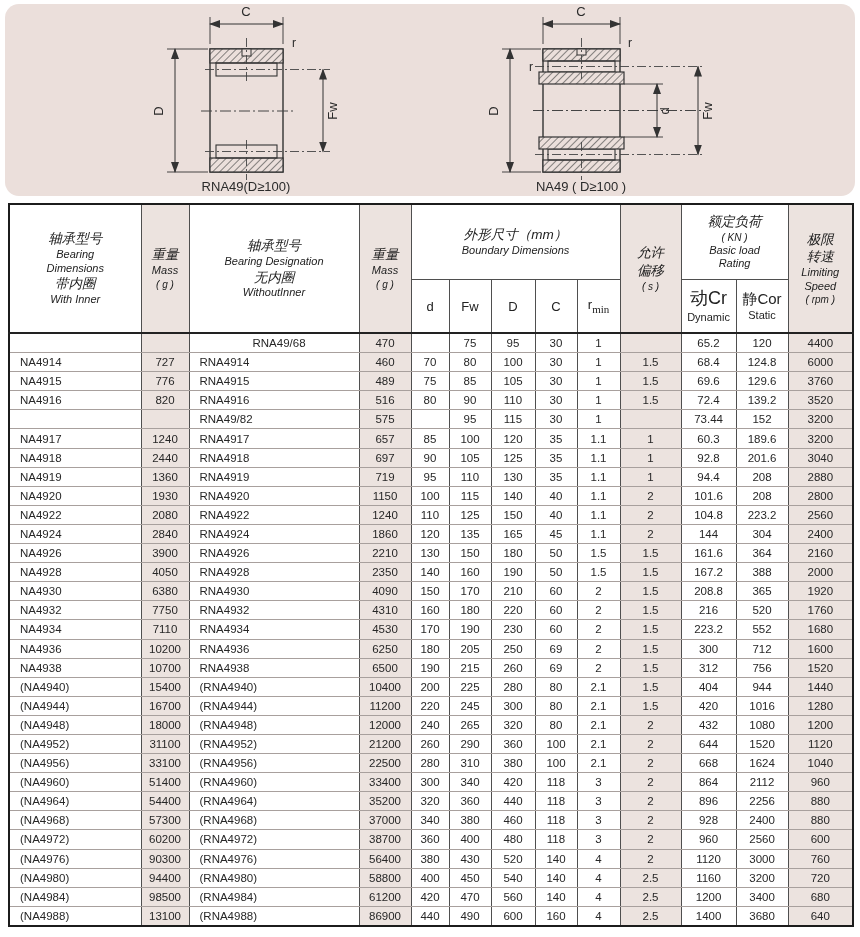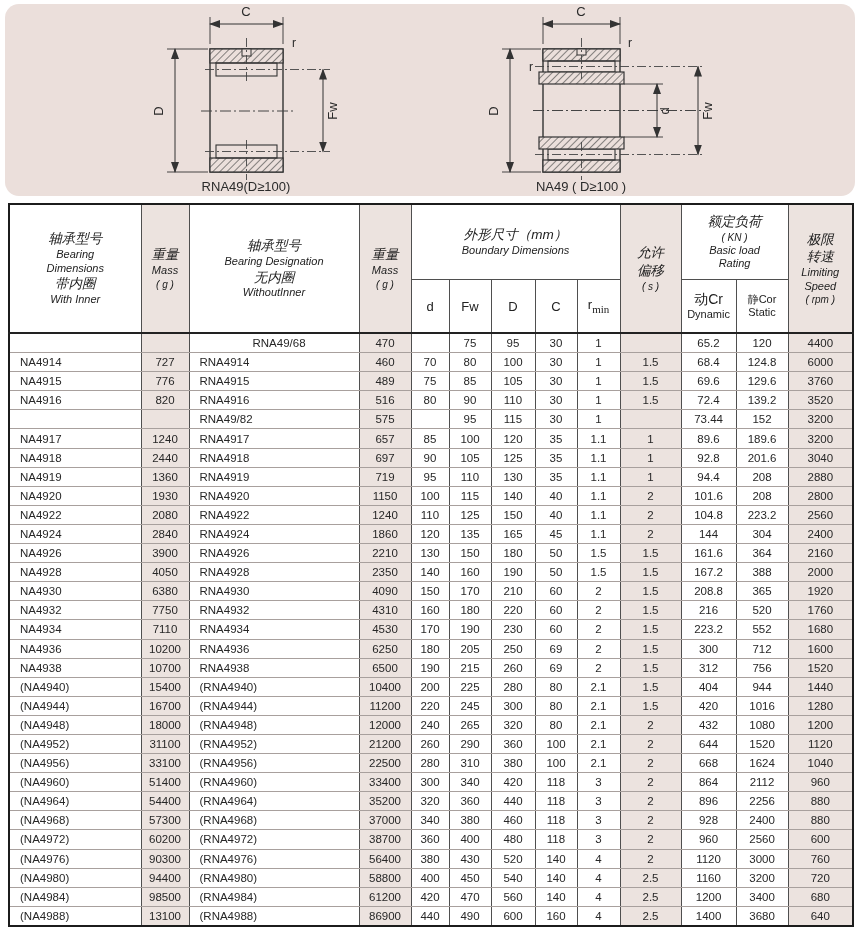--- a/index.html
+++ b/index.html
@@ -226,25 +226,25 @@
         <span class="unit">( rpm )</span>
       </th>
     </tr>
     <tr class="tier2">
       <th><span>d</span></th>
       <th><span>Fw</span></th>
       <th><span>D</span></th>
       <th><span>C</span></th>
       <th><span>r</span><sub>min</sub></th>
       <th>
-        <span class="zh" style="font-size:14px">动Cr</span>
+        <span class="zh" style="font-size:18px">动Cr</span>
         <span class="en">Dynamic</span>
       </th>
       <th>
-        <span class="zh" style="font-size:11px">静Cor</span>
+        <span class="zh" style="font-size:15px">静Cor</span>
         <span class="en">Static</span>
       </th>
     </tr>
   </thead>
   <tbody>
       <tr>
         <td class="name"></td>
         <td class="pink"></td>
         <td class="name">RNA49/68</td>
         <td class="pink">470</td>
@@ -322,21 +322,21 @@
         <td class="name">NA4917</td>
         <td class="pink">1240</td>
         <td class="name">RNA4917</td>
         <td class="pink">657</td>
         <td>85</td>
         <td>100</td>
         <td>120</td>
         <td>35</td>
         <td>1.1</td>
         <td class="pink">1</td>
-        <td>89.6</td>
+        <td>60.3</td>
         <td>189.6</td>
         <td class="pink">3200</td>
       </tr>
       <tr>
         <td class="name">NA4918</td>
         <td class="pink">2440</td>
         <td class="name">RNA4918</td>
         <td class="pink">697</td>
         <td>90</td>
         <td>105</td>

